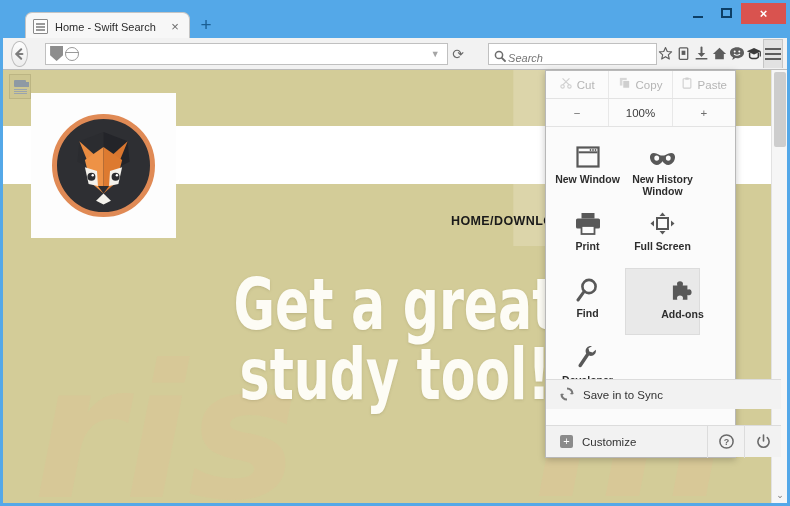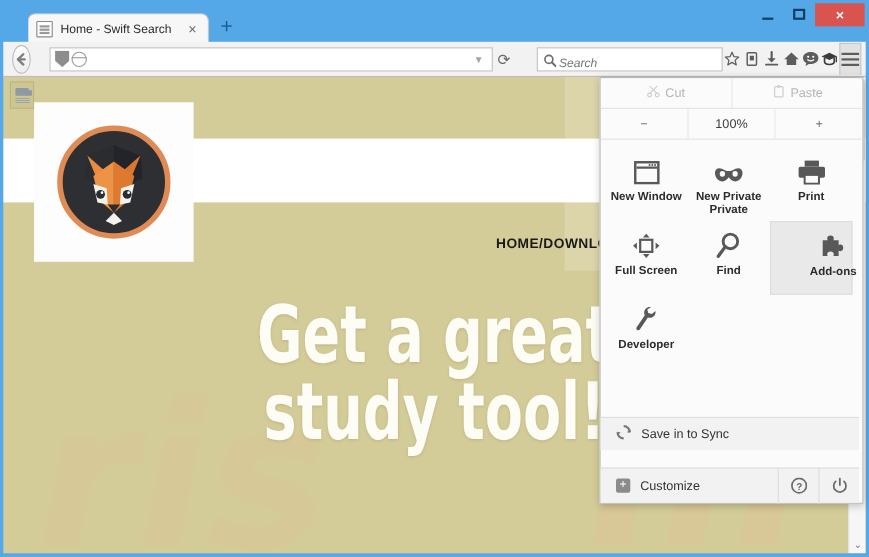--- a/index.html
+++ b/index.html
@@ -295,21 +295,21 @@
     position: absolute; left: 0; bottom: 0;
     width: 16px; height: 17px;
     display: flex; align-items: center; justify-content: center;
     color: #7b7b7b; font-size: 9px;
     cursor: pointer;
   }
 
   
   #panel {
     position: absolute; left: 545px; top: 70px;
-    width: 240px; height: 388px;
+    width: 191px; height: 388px;
     background: #fbfbfb;
     border: 1px solid #b8b8b8;
     box-shadow: 0 2px 7px rgba(0,0,0,0.22);
     z-index: 30;
   }
   #edit-row {
     display: flex; height: 28px;
     border-bottom: 1px solid #e3e3e3;
     align-items: stretch;
   }
@@ -558,20 +558,29 @@
             <circle cx="3" cy="11" r="2" fill="none" stroke="#cfcfcf" stroke-width="1.3"></circle>
             <circle cx="11" cy="11" r="2" fill="none" stroke="#cfcfcf" stroke-width="1.3"></circle>
             <path d="M3 9.5 L11 1.5 M11 9.5 L3 1.5" stroke="#cfcfcf" stroke-width="1.3"></path>
           </svg>
         </span>
         <span>Cut</span>
       </div>
       <div class="edit-cell">
         <span class="ec-icon">
           <svg width="12" height="12" viewBox="0 0 14 14" aria-hidden="true">
+            <rect x="1" y="1" width="8" height="9" fill="#d8d8d8"></rect>
+            <rect x="4.5" y="4" width="8" height="9" fill="#cfcfcf" stroke="#fff" stroke-width="0.9"></rect>
+          </svg>
+        </span>
+        <span>Copy</span>
+      </div>
+      <div class="edit-cell">
+        <span class="ec-icon">
+          <svg width="12" height="12" viewBox="0 0 14 14" aria-hidden="true">
             <rect x="2.5" y="2" width="9" height="11" rx="1" fill="none" stroke="#cfcfcf" stroke-width="1.3"></rect>
             <rect x="5" y="0.6" width="4" height="2.6" rx="0.7" fill="#cfcfcf"></rect>
           </svg>
         </span>
         <span>Paste</span>
       </div>
     </div>
 
     <div id="zoom-row">
       <div class="zoom-cell">−</div>
@@ -597,21 +606,21 @@
       </div>
 
       <div class="g-item">
         <span class="g-ico">
           <svg width="27" height="17" viewBox="0 0 28 17" aria-hidden="true">
             <path d="M1 6 C1 2.4 4 0.7 7.6 2.2 C10.4 3.4 11.5 4.4 14 4.4 C16.5 4.4 17.6 3.4 20.4 2.2 C24 0.7 27 2.4 27 6 C27 10.6 23.5 14.2 20 14.2 C17.2 14.2 15.5 12.3 14 10.3 C12.5 12.3 10.8 14.2 8 14.2 C4.5 14.2 1 10.6 1 6 Z" fill="#585858"></path>
             <ellipse cx="8" cy="7" rx="2.5" ry="2.7" fill="#fbfbfb"></ellipse>
             <ellipse cx="20" cy="7" rx="2.5" ry="2.7" fill="#fbfbfb"></ellipse>
           </svg>
         </span>
-        <span class="g-lab">New Private Private</span>
+        <span class="g-lab">New History Window</span>
       </div>
 
 
       <div class="g-item">
         <span class="g-ico">
           <svg width="26" height="23" viewBox="0 0 26 23" aria-hidden="true">
             <rect x="6.5" y="1" width="13" height="5.5" fill="#585858"></rect>
             <rect x="1" y="6.5" width="24" height="10" rx="1.6" fill="#585858"></rect>
             <rect x="6.5" y="14" width="13" height="8" fill="#fbfbfb" stroke="#585858" stroke-width="1.8"></rect>
           </svg>

